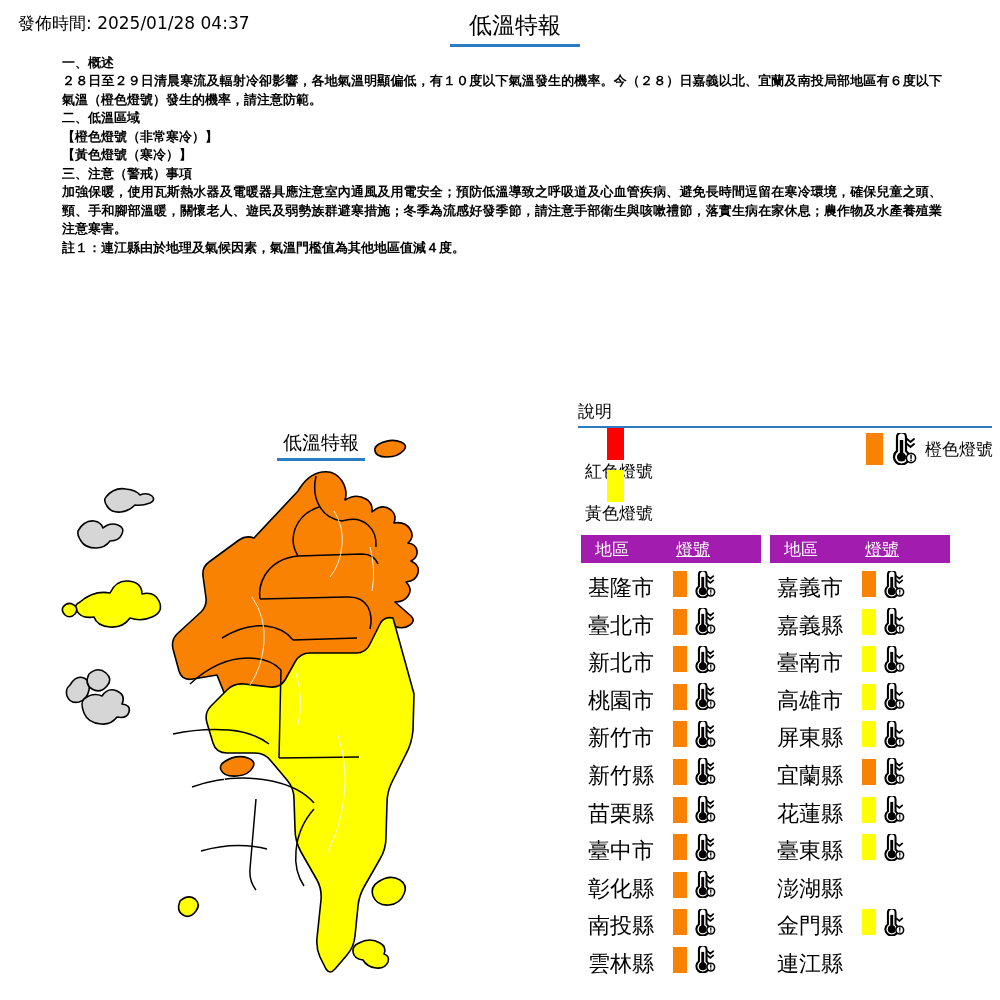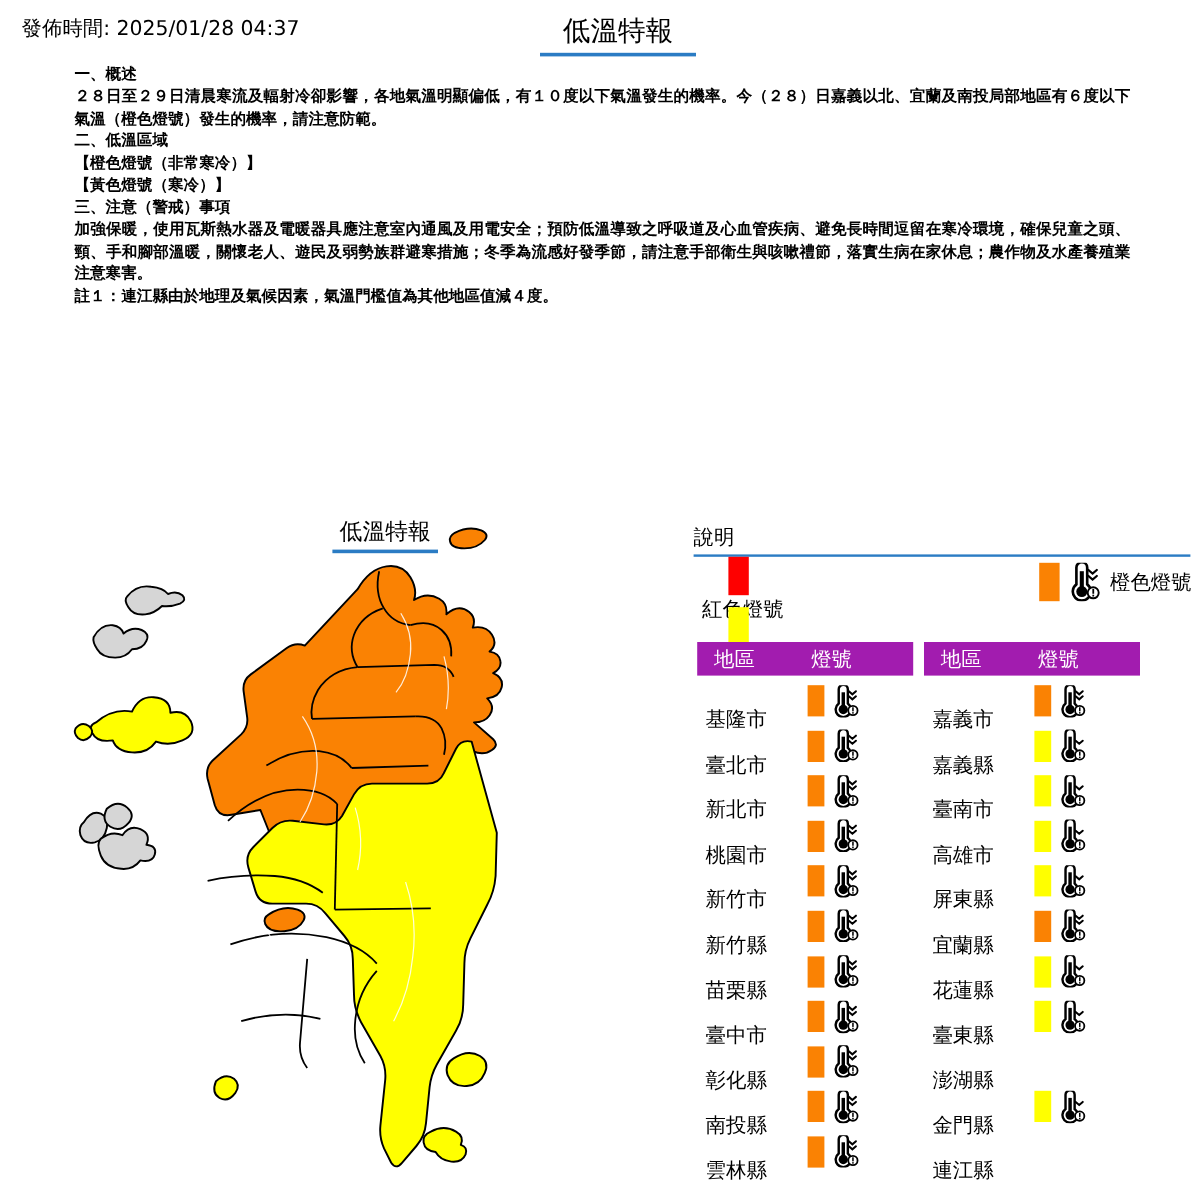--- a/index.html
+++ b/index.html
@@ -79,21 +79,21 @@
   #taiwan-map {
     position: absolute;
     left: 60px;
     top: 20px;
   }
 
   
   #legend {
     position: absolute;
     left: 578px;
-    top: 436px;
+    top: 400px;
     width: 414px;
   }
   #legend-title {
     font-size: 17px;
     padding-bottom: 3px;
     border-bottom: 2px solid #2b7cc4;
     white-space: nowrap;
   }
   .legend-row {
     position: relative;
@@ -138,32 +138,31 @@
     color: #ffffff;
     position: relative;
   }
   .tbl-head .th {
     position: absolute;
     top: 3px;
     font-size: 17px;
     white-space: nowrap;
   }
   .tbl-head .th-area  { left: 14px; }
-  .tbl-head .th-light { left: 95px; }
+  .tbl-head .th-light { left: 95px; text-decoration: underline; }
   .tbl-row {
     position: relative;
     height: 37.6px;
   }
   .tbl-row .area-name {
     position: absolute;
     left: 7px;
     top: 10px;
-    font-size: 17px;
+    font-size: 22px;
     white-space: nowrap;
-    margin-top: 15px;
   }
   .tbl-row .cell-sig {
     position: absolute;
     left: 92px;
     top: 8px;
     display: flex;
     align-items: center;
     height: 26px;
   }
   .tbl-row .swatch-sm {

